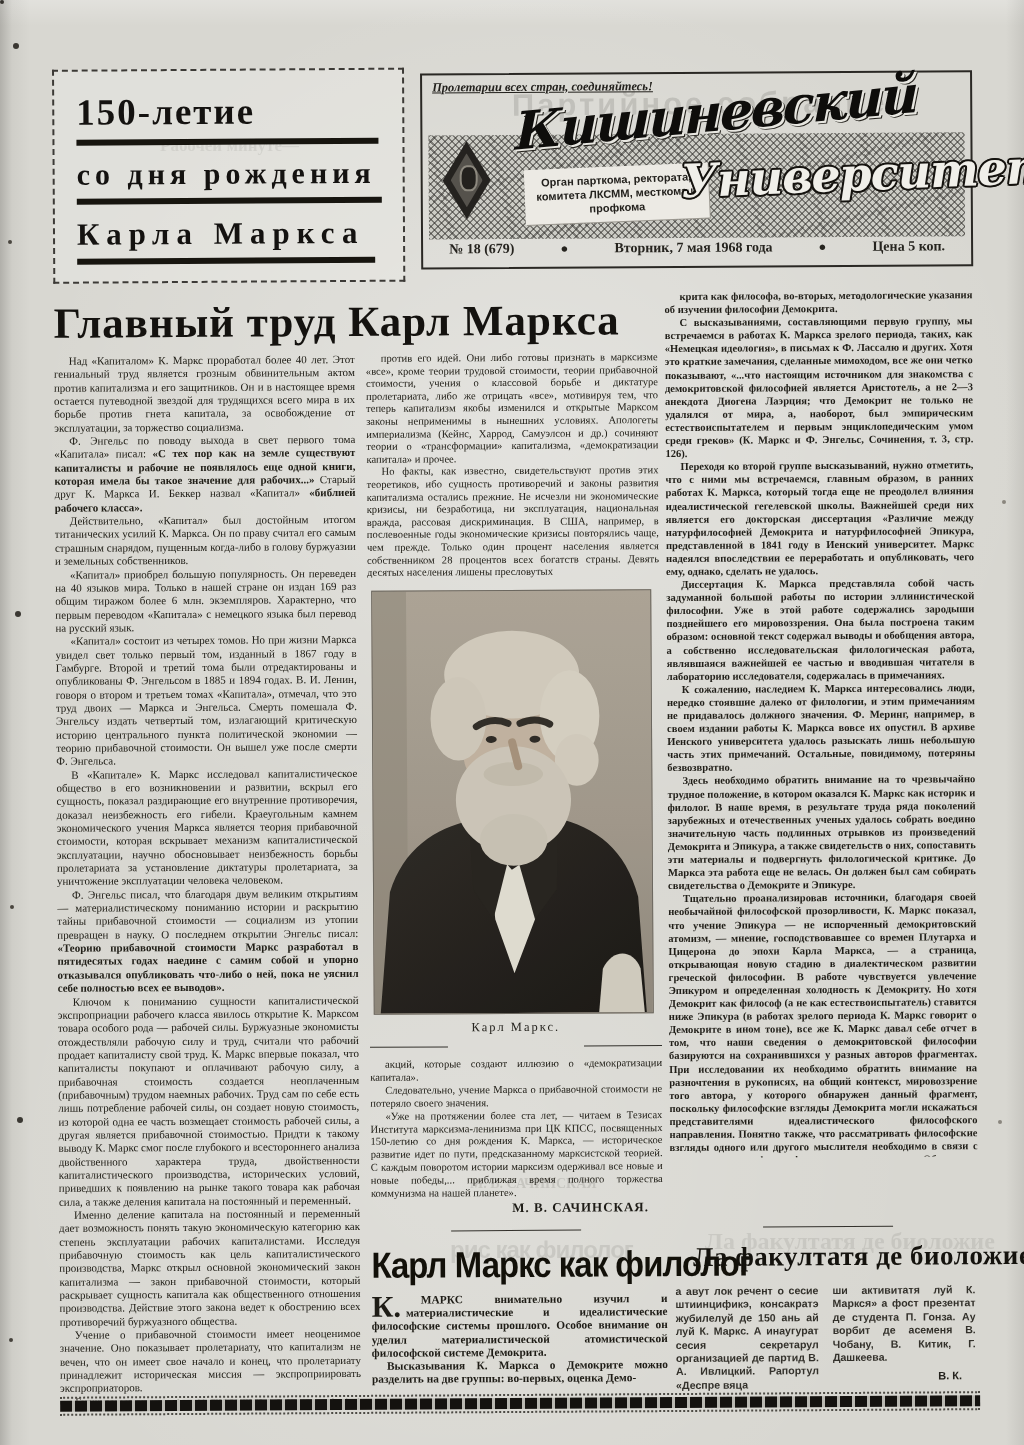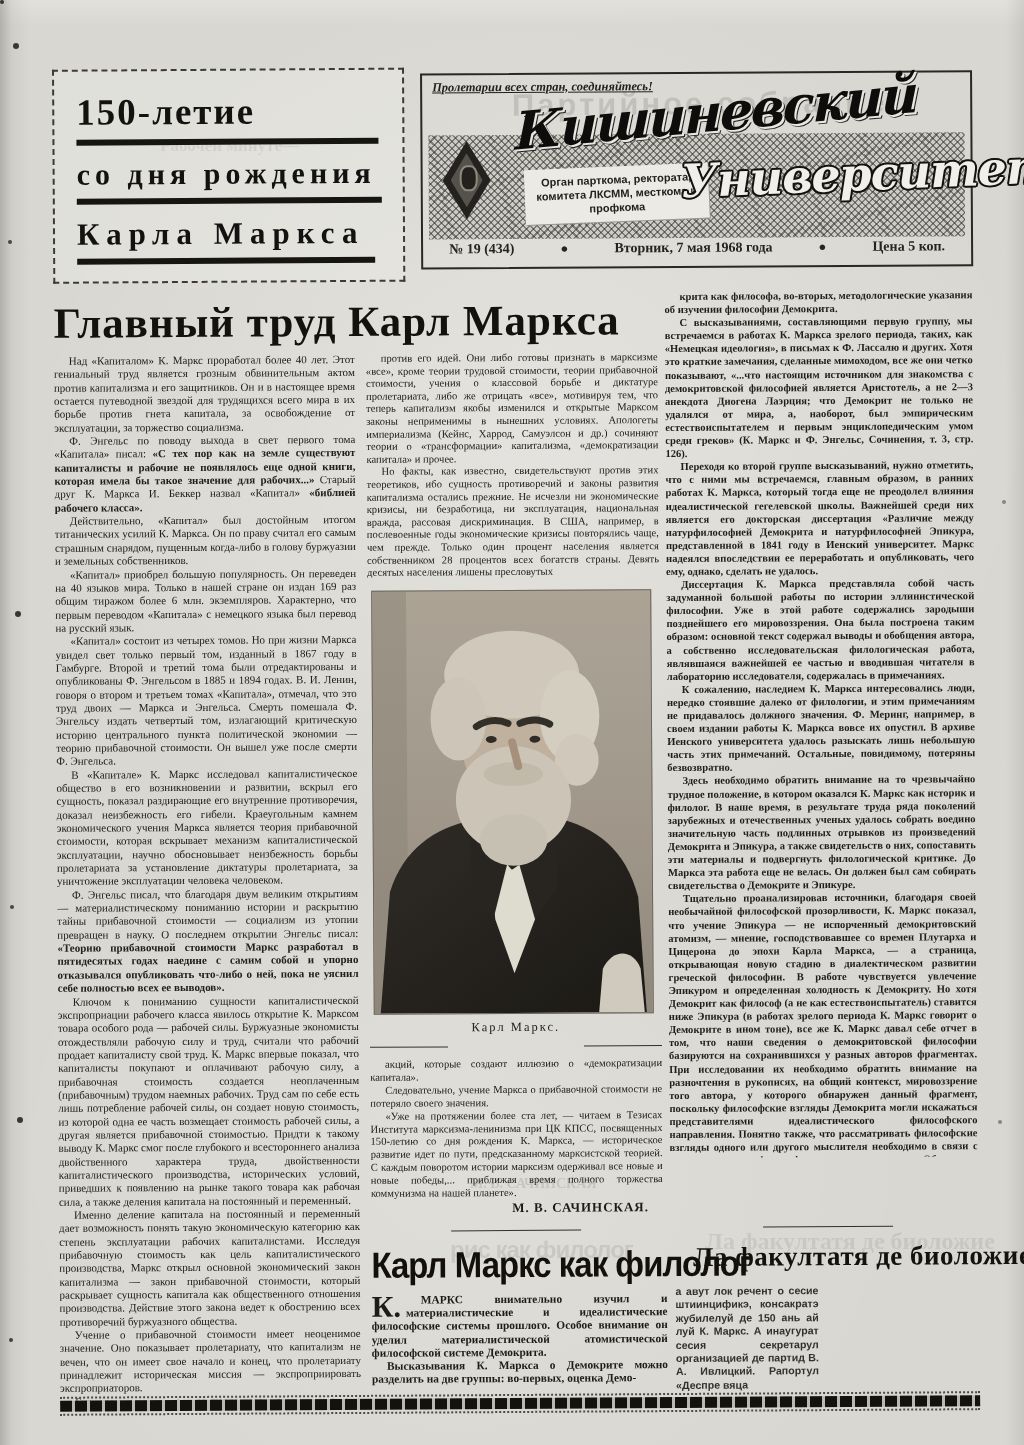--- a/index.html
+++ b/index.html
@@ -151,21 +151,21 @@
       <div class="m-slogan">Пролетарии всех стран, соединяйтесь!</div>
       <div class="m-band"></div>
       <div class="m-emblem">
         <div class="inner"></div>
         <div class="core"></div>
       </div>
       <div class="m-organ">Орган парткома, ректората, комитета ЛКСММ, месткома и профкома</div>
       <div class="m-logo1">Кишиневский</div>
       <div class="m-logo2">Университет</div>
       <div class="m-issue">
-        <span>№ 19 (434)</span>
+        <span>№ 18 (679)</span>
         <span class="dot">●</span>
         <span>Вторник, 7 мая 1968 года</span>
         <span class="dot">●</span>
         <span>Цена 5 коп.</span>
       </div>
     </div>
 
     <div class="headline">Главный труд Карл Маркса</div>
 
     <div class="col1 cols">
@@ -250,17 +250,21 @@
     <div class="ph-head">Карл Маркс как филолог</div>
     <div class="ph-paras">
       <span class="ph-initial">К.</span>
     <p>МАРКС внимательно изучил и материалистические и идеалистические философские системы прошлого. Особое внимание он уделил материалистической атомистической философской системе Демокрита.</p>
         <p>Высказывания К. Маркса о Демокрите можно разделить на две группы: во-первых, оценка Демо-</p>
       </div>
 
     <div class="bio-head">Ла факултатя де биоложие</div>
     <div class="bio-cols">
       <div class="bc">а авут лок речент о сесие штиинцификэ, консакратэ жубилелуй де 150 ань ай луй К. Маркс. А инаугурат сесия секретарул организацией де партид В. А. Ивлицкий. Рапортул «Деспре вяца</div>
+      <div class="bc">
+        <span>ши активитатя луй К. Маркся» а фост презентат де студента П. Гонза. Ау ворбит де асеменя В. Чобану, В. Китик, Г. Дашкеева.</span>
+        <div class="bio-sig">В. К.</div>
+      </div>
     </div>
 
     <div class="bstrip"></div>
   </div>
 </div>
 
 </body></html>

